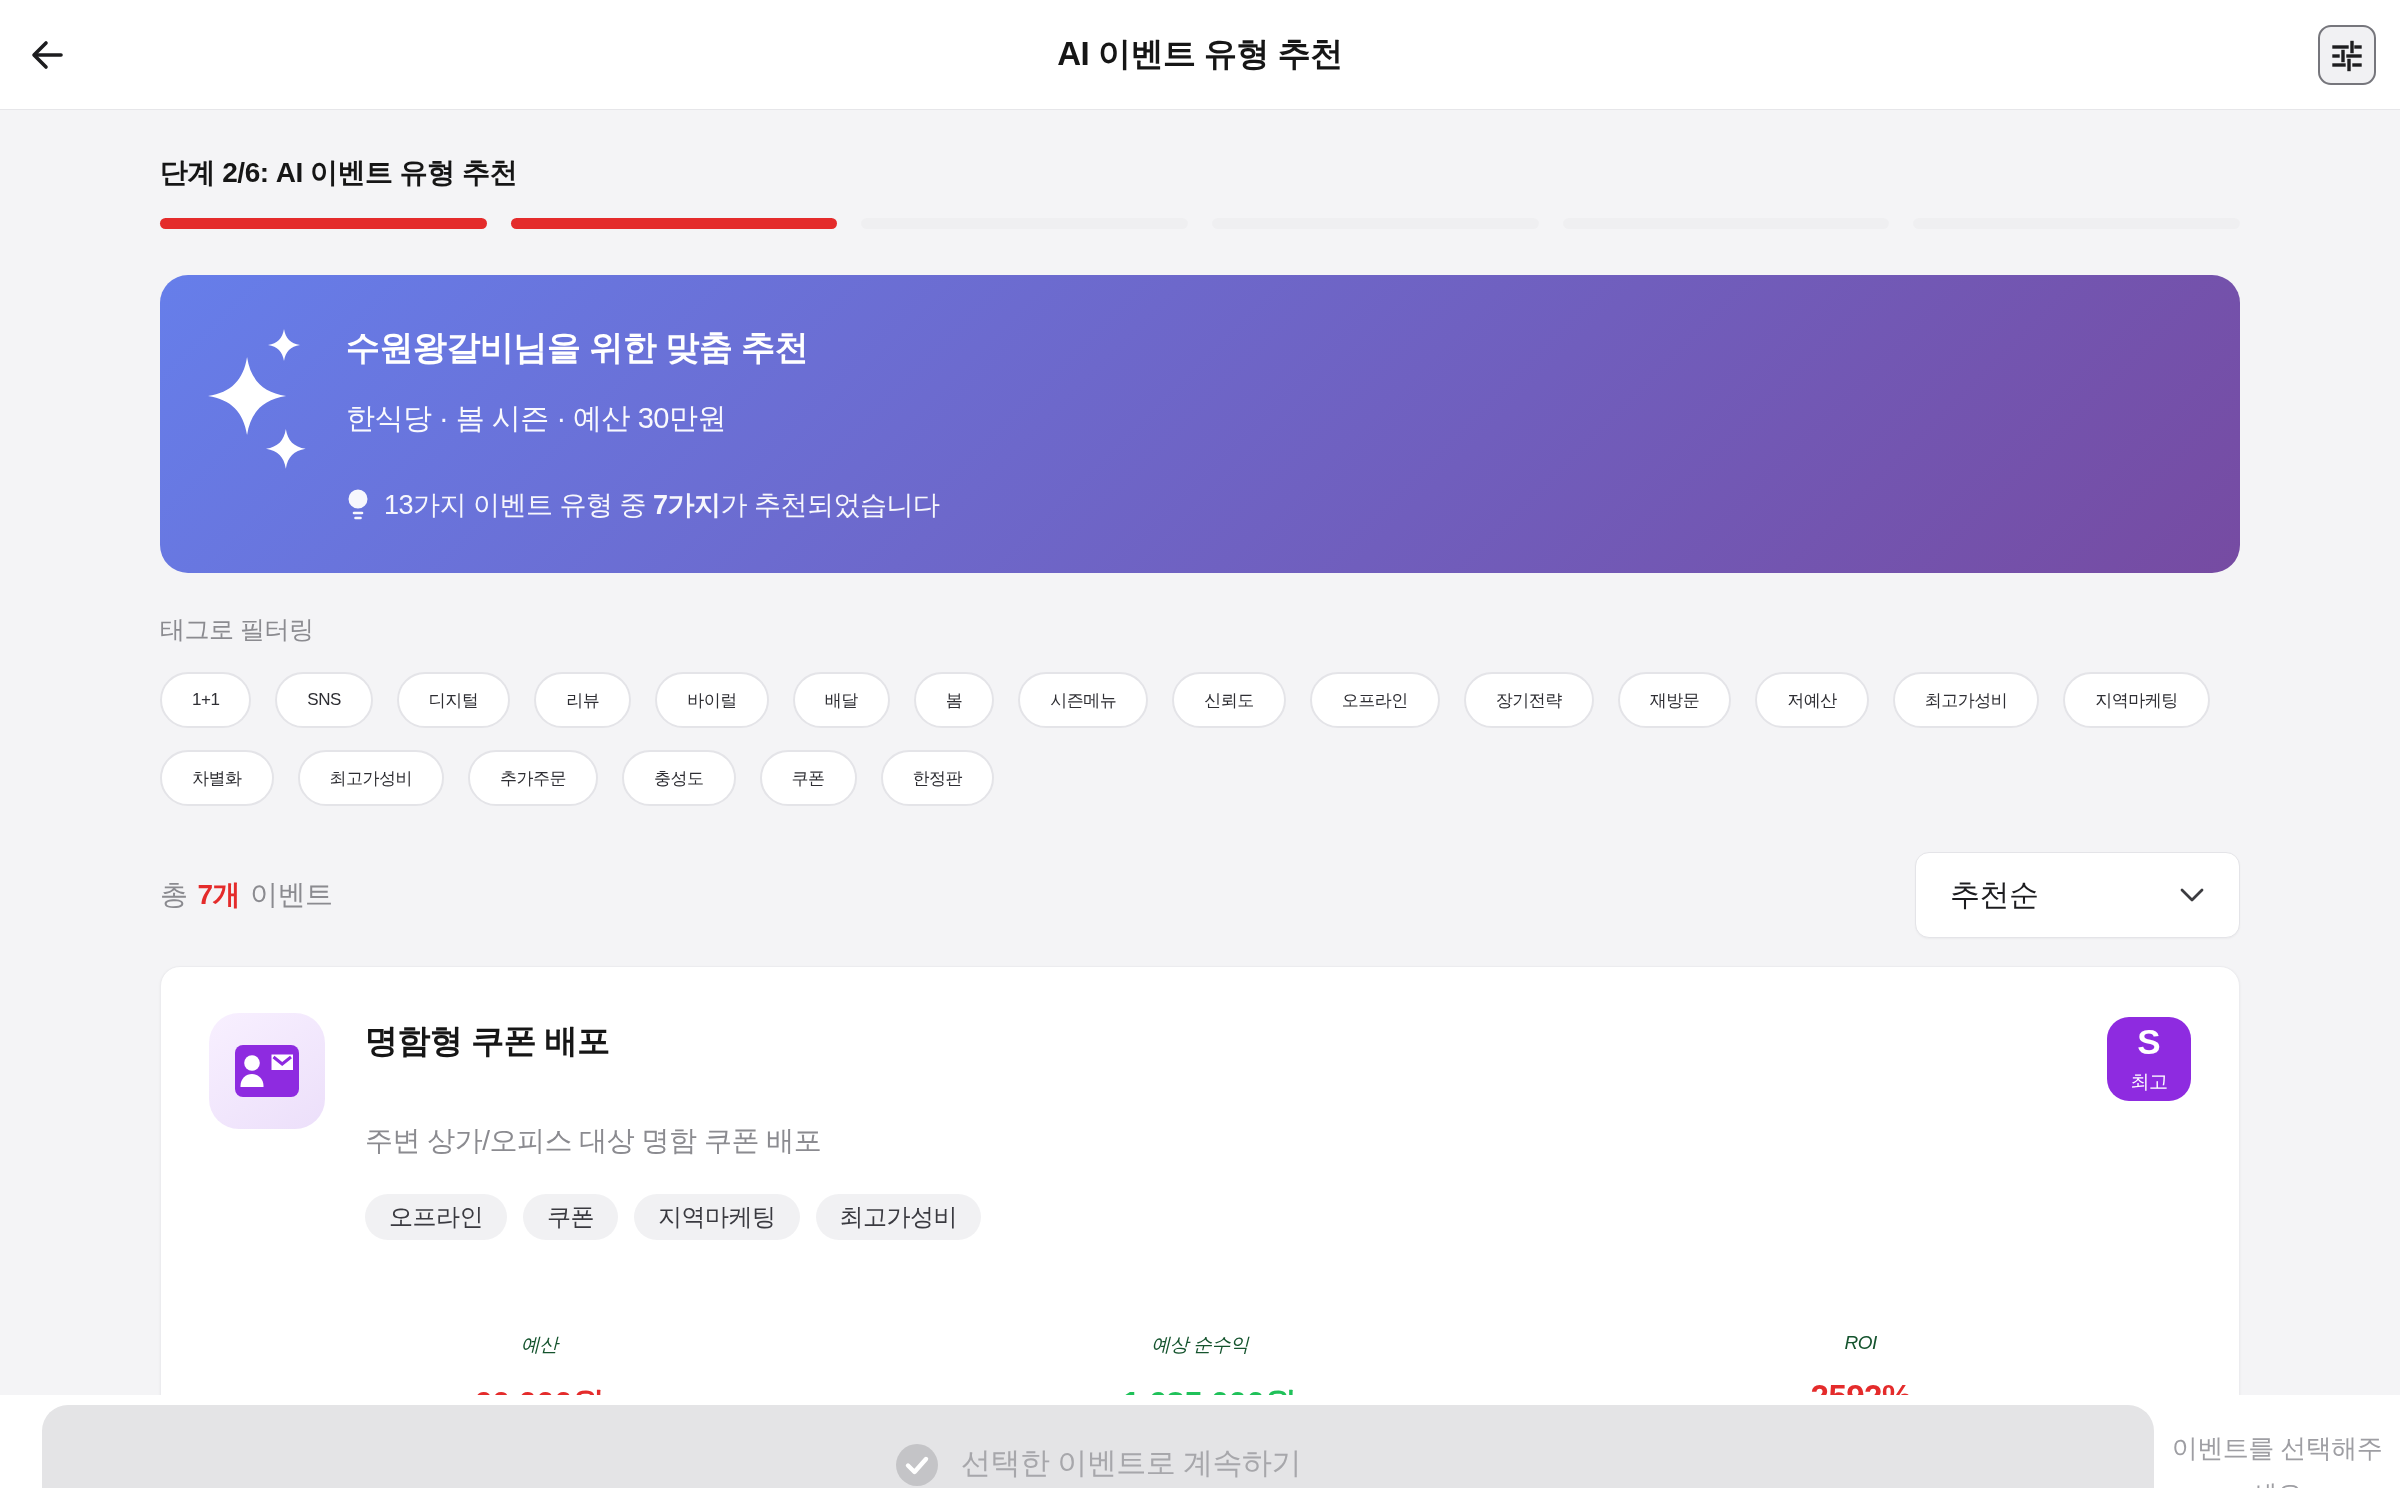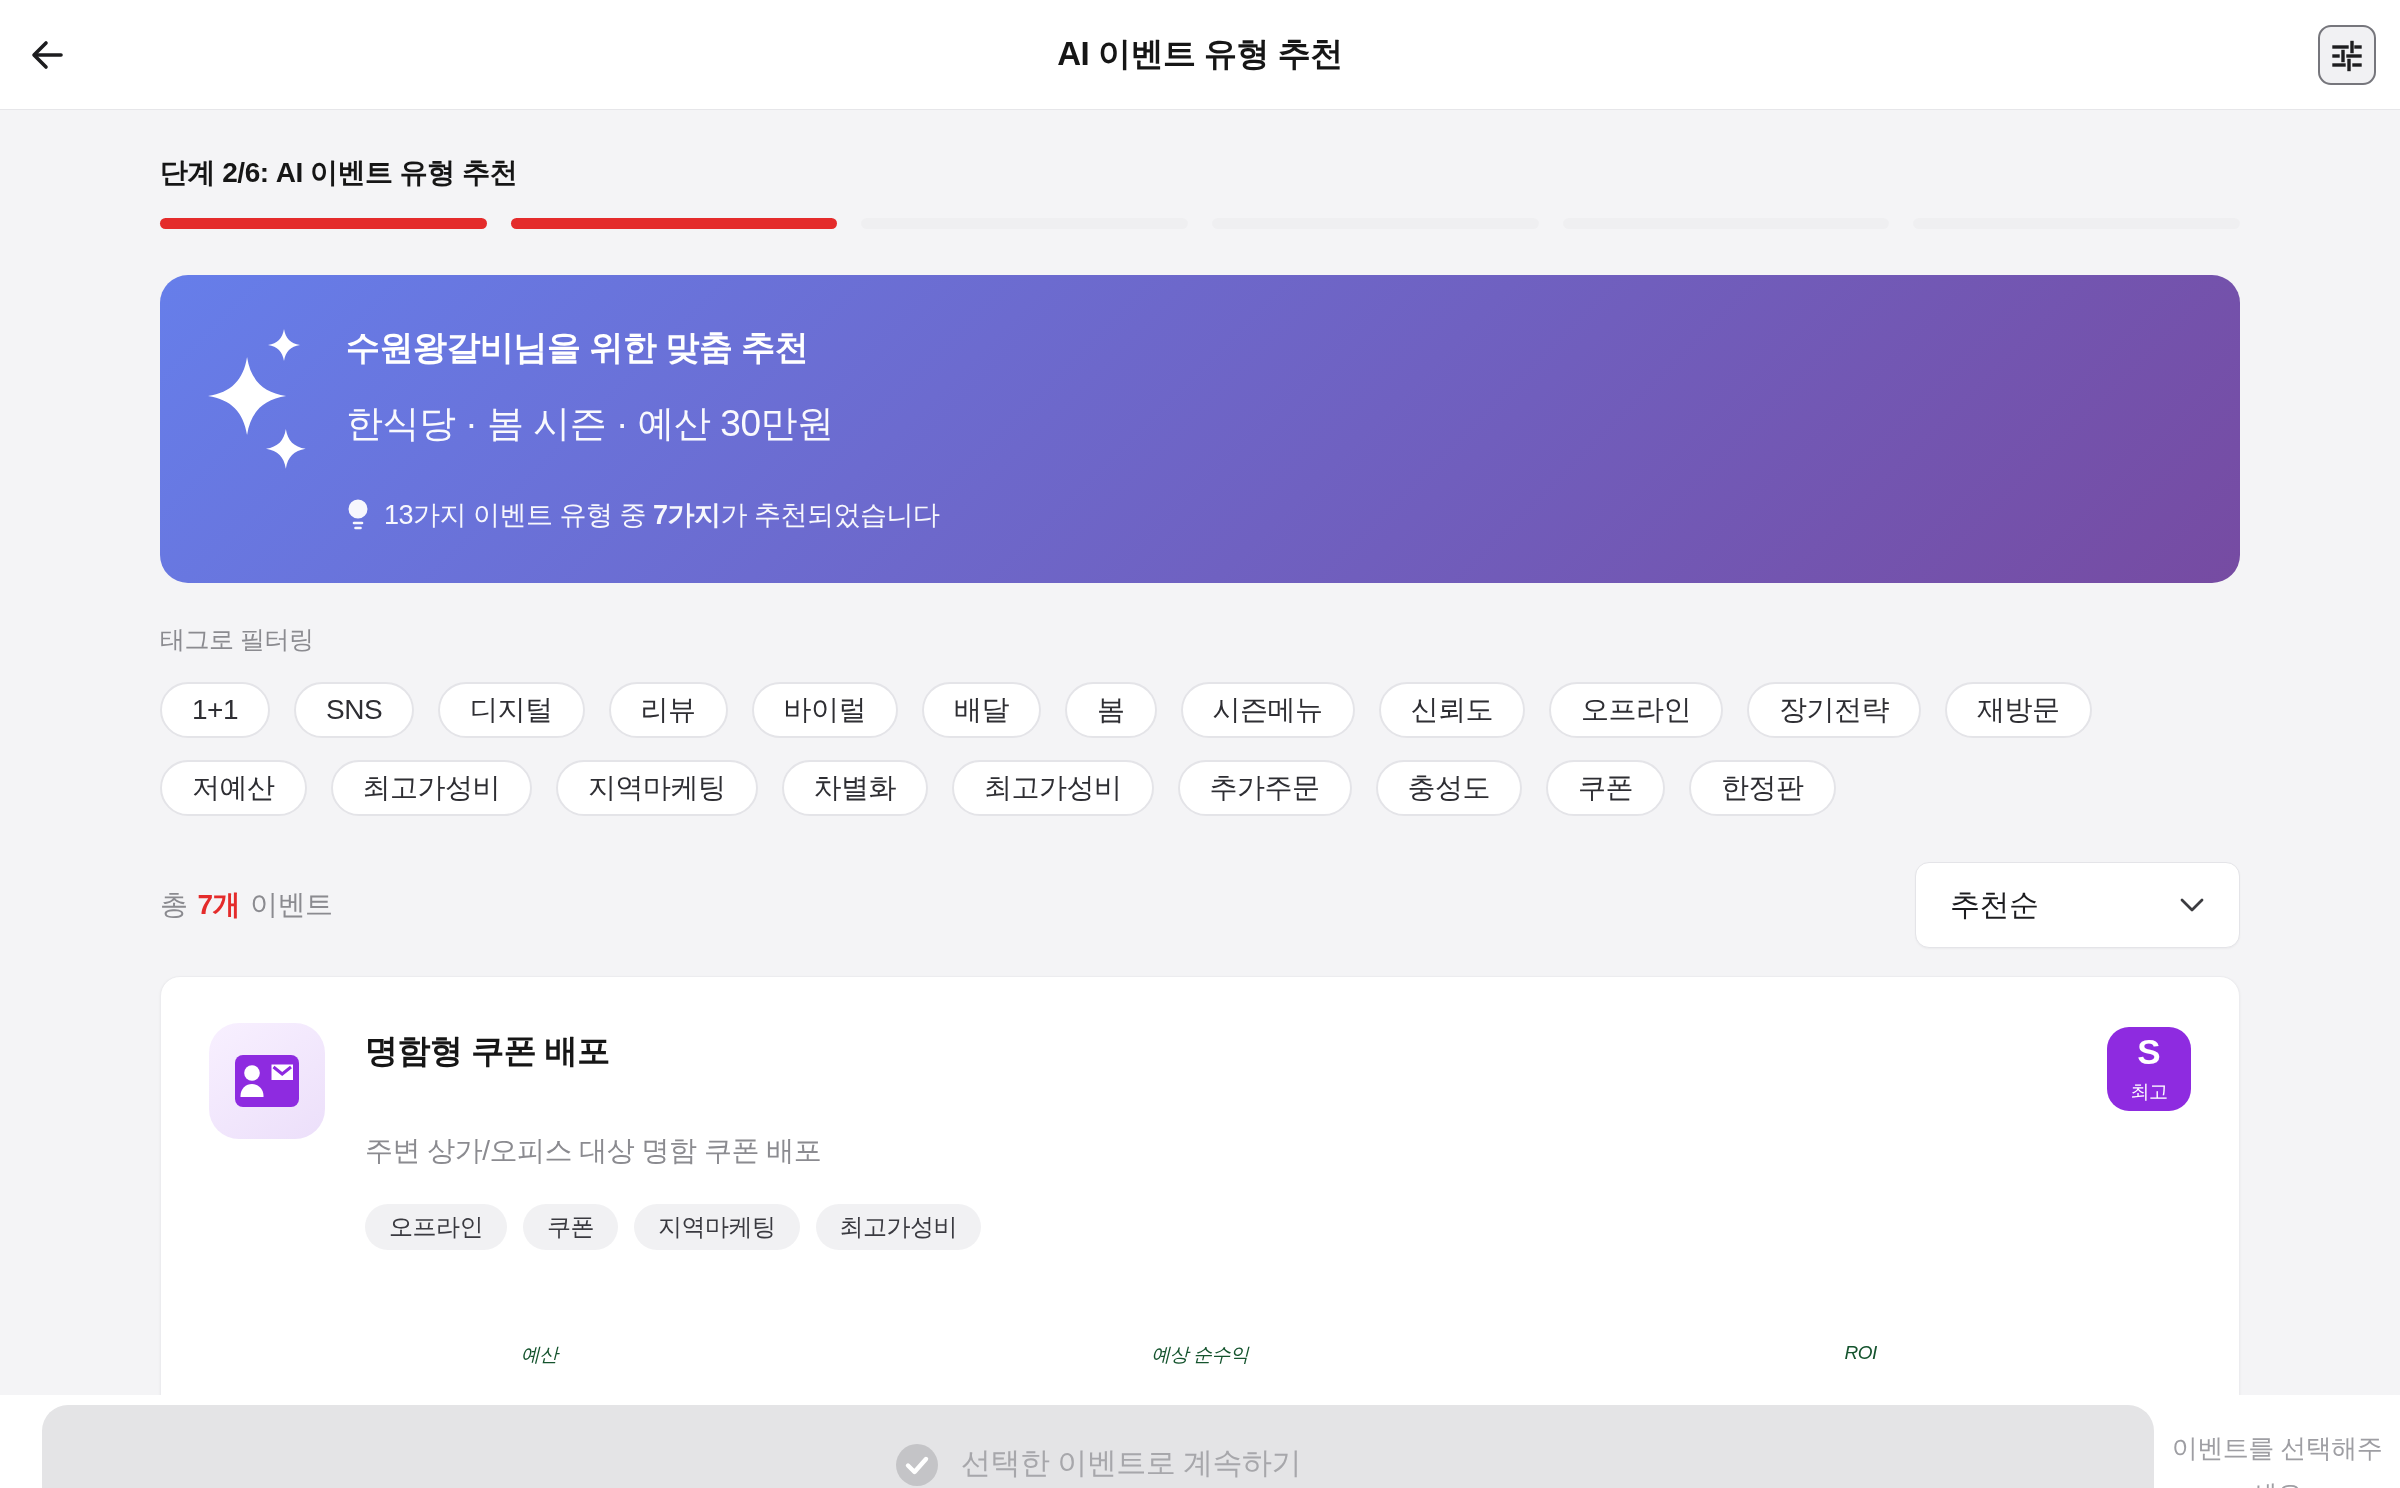--- a/index.html
+++ b/index.html
@@ -16,28 +16,28 @@
   
   .content { padding:0 160px; }
   .step-label { margin-top:44px; font-size:28px; font-weight:bold; color:#161616; letter-spacing:-0.5px; }
   .progress-track { margin-top:26px; display:flex; gap:24px; }
   .progress-seg { height:11px; flex:1; border-radius:6px; background:rgba(0,0,0,0.02); }
   .progress-seg.filled { background:#e42b2b; }
 
   .banner { margin-top:46px; border-radius:28px; padding:44px 48px 50px; display:flex; gap:34px; color:#fff; background:linear-gradient(135deg,#667eea 0%,#764ba2 100%); }
   .sparkles { width:104px; height:140px; flex:none; margin-top:10px; }
   .banner-title { font-size:34px; font-weight:bold; letter-spacing:-0.5px; margin-top:6px; }
-  .banner-subtitle { margin-top:28px; font-size:37px; opacity:.96; letter-spacing:-0.5px; }
+  .banner-subtitle { margin-top:28px; font-size:29px; opacity:.96; letter-spacing:-0.5px; }
   .banner-info { margin-top:48px; font-size:27px; display:flex; align-items:center; gap:14px; opacity:.95; }
   .banner-info-text { white-space:pre-wrap; letter-spacing:-0.5px; }
   .banner-info-text .bold { font-weight:bold; }
 
   .filter-label { margin-top:40px; font-size:25px; color:#8b8b90; letter-spacing:-0.5px; }
   .chips { margin-top:26px; display:flex; flex-wrap:wrap; gap:22px 24px; max-width:2080px; }
-  .chip { height:56px; padding:0 30px; border-radius:28px; border:2px solid #e4e4e8; background:#fff; font-size:28px; color:#2e2e33; display:flex; align-items:center; cursor:pointer; letter-spacing:-0.5px; }
+  .chip { height:56px; padding:0 30px; border-radius:28px; border:2px solid #e4e4e8; background:#fff; font-size:17px; color:#2e2e33; display:flex; align-items:center; cursor:pointer; letter-spacing:-0.5px; }
 
   .results-bar { margin-top:46px; display:flex; align-items:center; justify-content:space-between; }
   .results-count { display:flex; gap:10px; font-size:28px; color:#8b8b90; align-items:baseline; letter-spacing:-0.5px; }
   .results-count .count { color:#e42b2b; font-weight:bold; }
   .sort-select { width:325px; height:86px; background:#fff; border:1px solid #e4e4e8; border-radius:14px; display:flex; align-items:center; justify-content:space-between; padding:0 34px; font-size:30px; color:#1c1c1f; box-shadow:0 1px 2px rgba(0,0,0,.04); cursor:pointer; letter-spacing:-0.5px; }
 
   
   .event-card { margin-top:28px; background:#fff; border:1px solid #ececef; border-radius:20px; padding:46px 48px 160px; box-shadow:0 1px 3px rgba(0,0,0,.05); cursor:pointer; }
   .card-head { display:flex; align-items:flex-start; }
   .card-icon-wrap { width:116px; height:116px; border-radius:30px; background:linear-gradient(145deg,#f8f0ff,#ecdffa); display:flex; align-items:center; justify-content:center; flex:none; }

